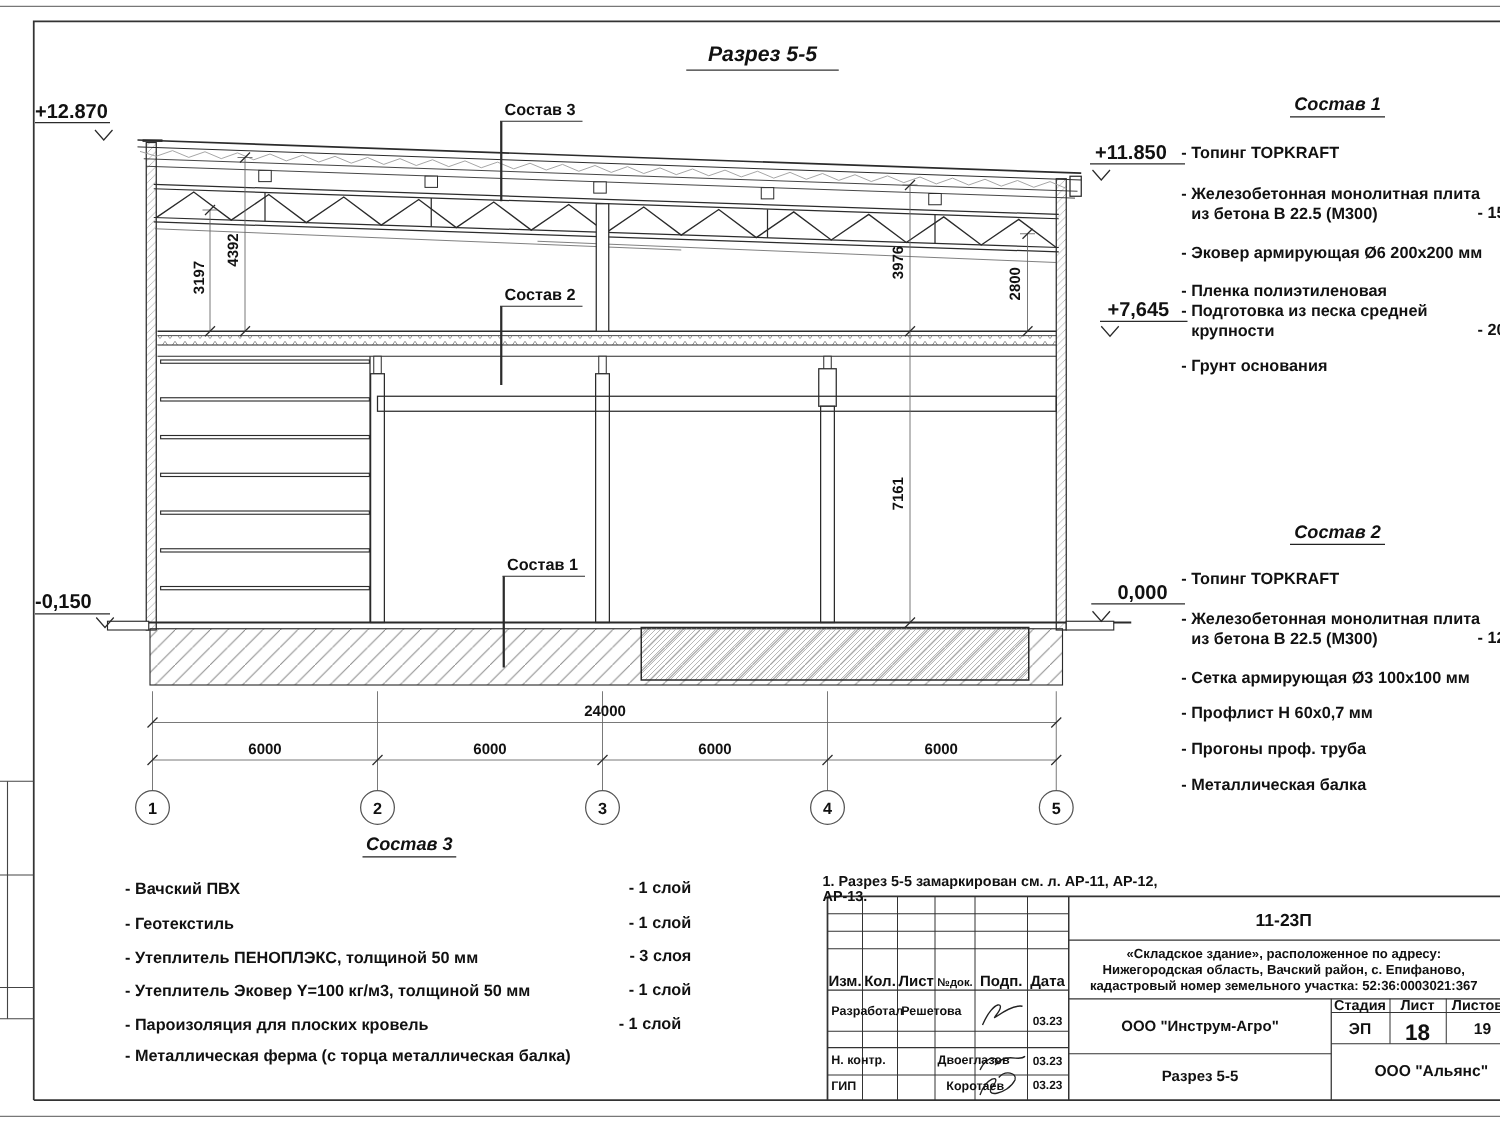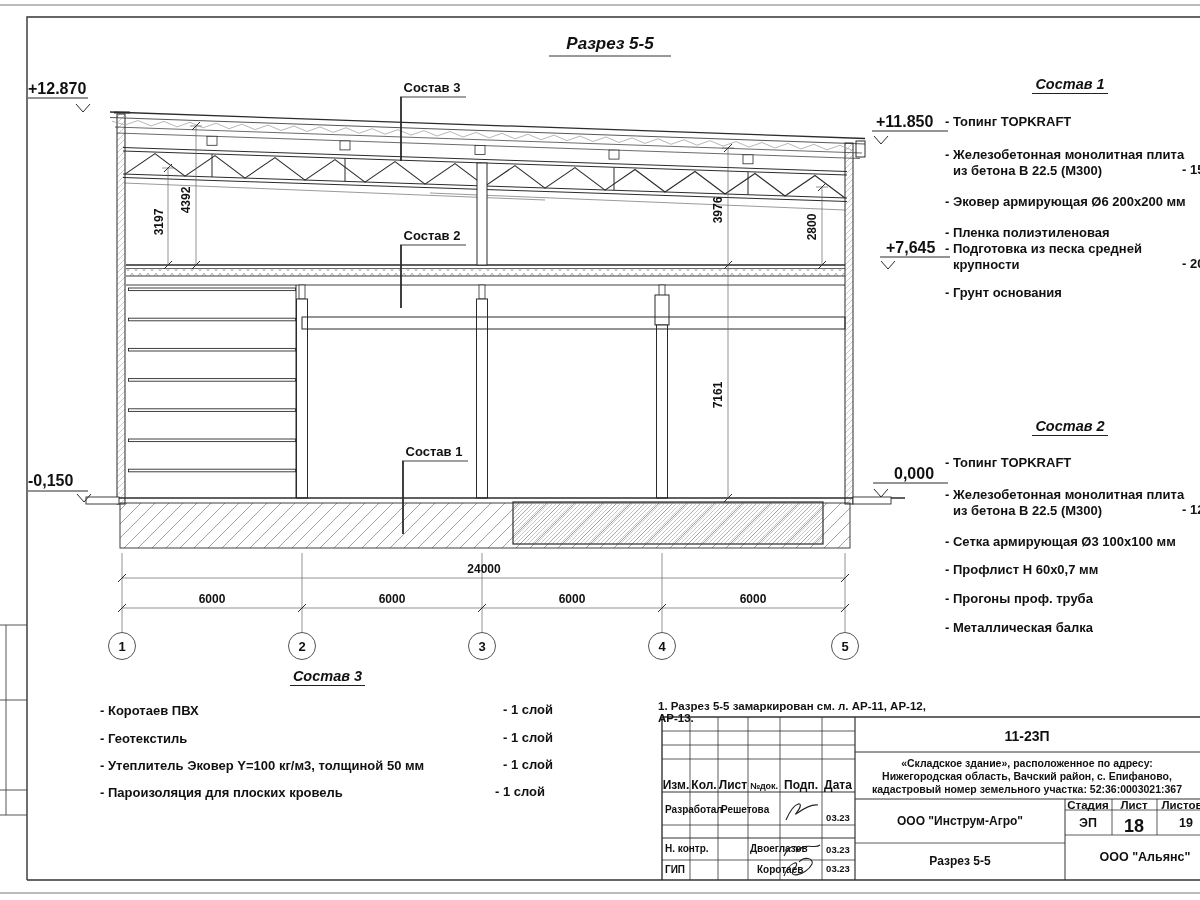--- a/index.html
+++ b/index.html
@@ -309,34 +309,41 @@
       </div>
   <div class="li" style="margin-top:13px;">
         <div>- Металлическая балка</div>
       </div>
 </div>
 
 
 <div class="list" style="left:100px;top:668px;width:455px;">
   <div class="lhead"><span>Состав 3</span></div>
   <div class="li" style="margin-top:15px;">
-        <div>- Коротаев ПВХ</div>
+        <div>- Вачский ПВХ</div>
         <span class="note n3">- 1 слой</span>
       </div>
   <div class="li" style="margin-top:12px;">
         <div>- Геотекстиль</div>
         <span class="note n3">- 1 слой</span>
       </div>
   <div class="li" style="margin-top:11px;">
+        <div>- Утеплитель ПЕНОПЛЭКС, толщиной 50 мм</div>
+        <span class="note n3">- 3 слоя</span>
+      </div>
+  <div class="li" style="margin-top:11px;">
         <div>- Утеплитель Эковер Y=100 кг/м3, толщиной 50 мм</div>
         <span class="note n3">- 1 слой</span>
       </div>
   <div class="li" style="margin-top:11px;">
         <div>- Пароизоляция для плоских кровель</div>
         <span class="note n3" style="right:10px;">- 1 слой</span>
+      </div>
+  <div class="li" style="margin-top:9px;">
+        <div>- Металлическая ферма (с торца металлическая балка)</div>
       </div>
 </div>
 
 
 <div class="notetxt" style="left:658px;top:700px;">1. Разрез 5-5 замаркирован см. л. АР-11, АР-12, АР-13.</div>
 
 
 <span class="tb tbc" style="left:676px;top:778px;font-size:12px;">Изм.</span>
 <span class="tb tbc" style="left:704px;top:778px;font-size:12px;">Кол.</span>
 <span class="tb tbc" style="left:733px;top:778px;font-size:12px;">Лист</span>

